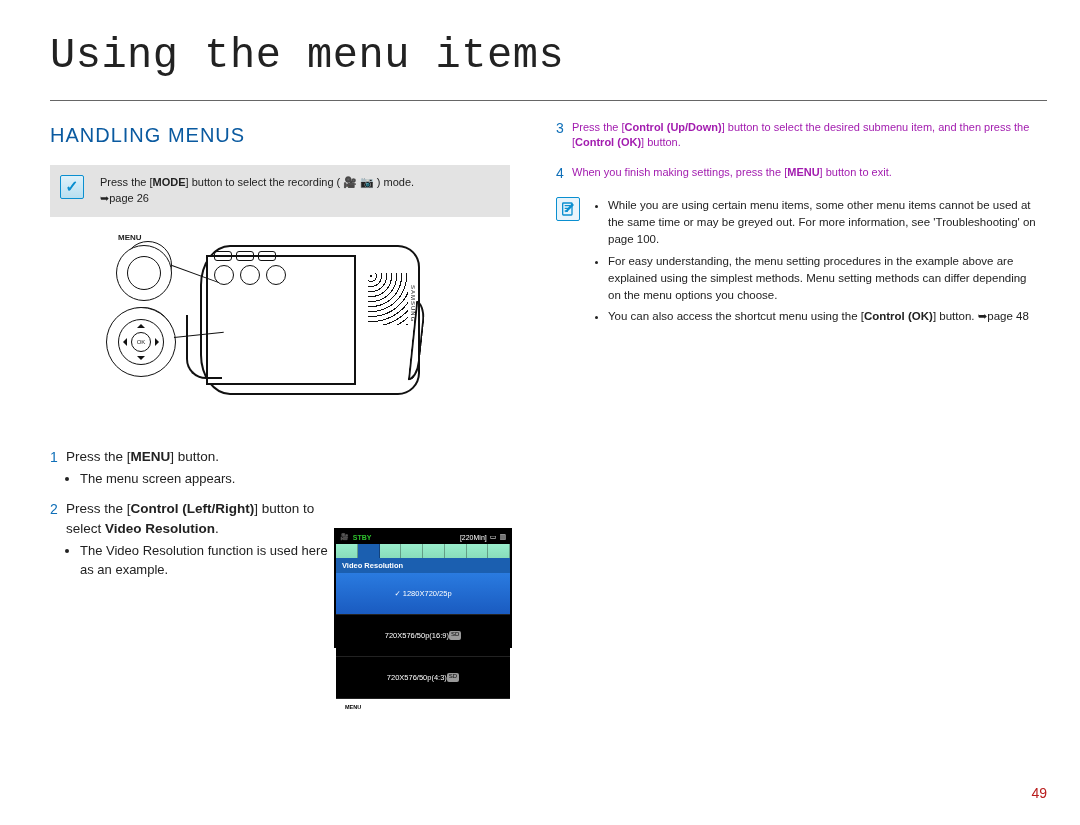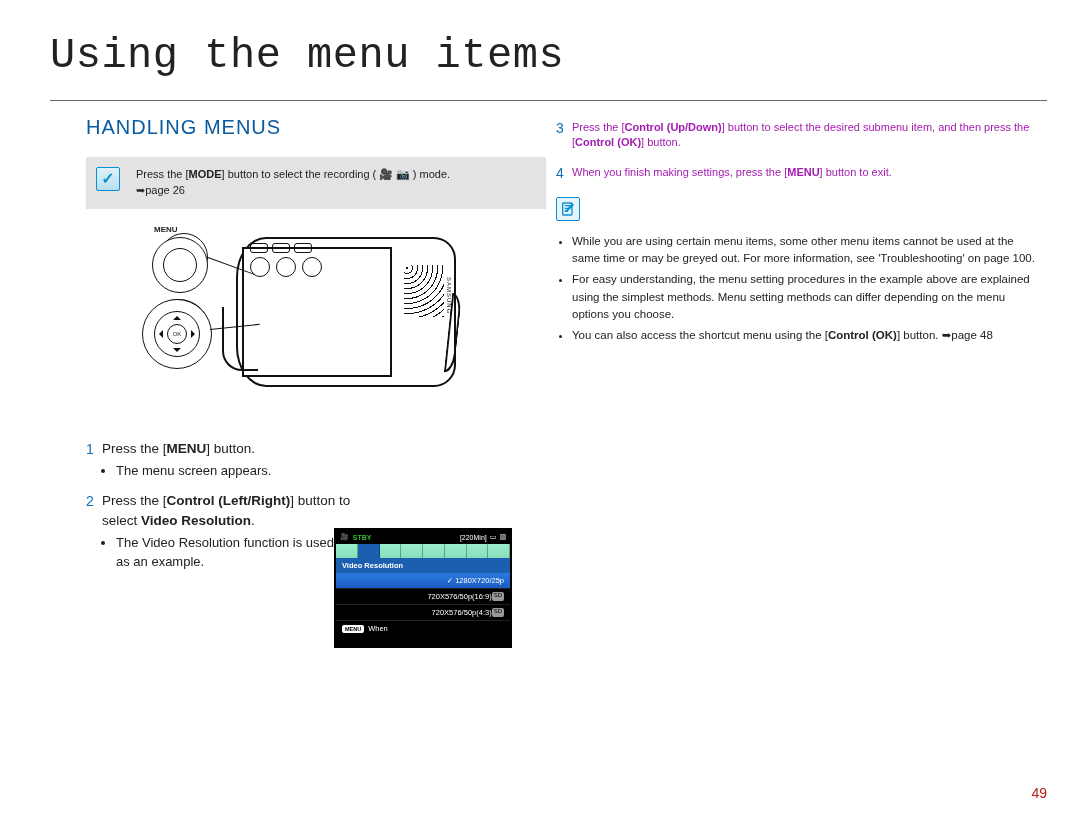--- a/index.html
+++ b/index.html
@@ -24,24 +24,23 @@
   .hr {
     position: absolute;
     top: 100px;
     left: 50px;
     right: 33px;
     height: 1px;
     background: #666;
   }
   .col-left {
     position: absolute;
-    top: 116px;
+    top: 124px;
     left: 50px;
     width: 460px;
-    margin-left: 36px;
   }
   .col-right {
     position: absolute;
     top: 120px;
     left: 556px;
     width: 485px;
   }
   .section-heading {
     font-size: 20px;
     font-weight: 400;
@@ -150,31 +149,31 @@
     font-family: Arial, sans-serif;
   }
   .sp-top{height:14px;background:#000;display:flex;align-items:center;padding:0 4px;gap:4px;}
   .sp-stby{color:#2ec12e;font-weight:bold;font-size:7px;}
   .sp-top-right{margin-left:auto;display:flex;gap:3px;align-items:center;}
   .sp-bar{height:14px;background:linear-gradient(#9ec,#8db);display:flex;}
   .sp-tab{flex:1;border-right:1px solid rgba(0,0,0,.3);}
   .sp-tab.active{background:#1b5fb0;}
   .sp-header{background:#1b5fb0;color:#fff;font-size:7.5px;padding:3px 6px;font-weight:bold;}
   .sp-list{background:#000;}
-  .sp-item{padding:3px 6px;font-size:7.5px;border-bottom:1px solid #222;display:flex;justify-content:flex-end;}
+  .sp-item{padding:16px 6px;font-size:7.5px;border-bottom:1px solid #222;display:flex;justify-content:center;}
   .sp-item.sel{background:linear-gradient(#2a7be0,#1a5bc0);}
   .sp-item .sd{background:#999;color:#000;font-size:6px;padding:0 2px;border-radius:2px;}
   .sp-exit{padding:3px 6px;font-size:7.5px;display:flex;gap:4px;align-items:center;}
   .sp-exit .btn{background:#fff;color:#000;font-size:5.5px;padding:1px 3px;border-radius:2px;font-weight:bold;}
 
   .right-steps .step-row { margin-bottom:14px; }
 
   .note-block{
     display:flex; gap:12px; margin-top:16px;
-    font-size:11.5px; line-height:1.5;flex-direction:column;
+    font-size:11.5px; line-height:1.5;
   }
   .note-icon{
     width:24px;height:24px;flex-shrink:0;
     border:1px solid #0a8fd0;background:#e8f4fb;border-radius:2px;
     display:flex;align-items:center;justify-content:center;
     color:#0a8fd0;
   }
   .note-icon svg{width:16px;height:16px;}
   .note-list{flex:1;}
   .note-list ul{list-style:disc;margin-left:16px;}

